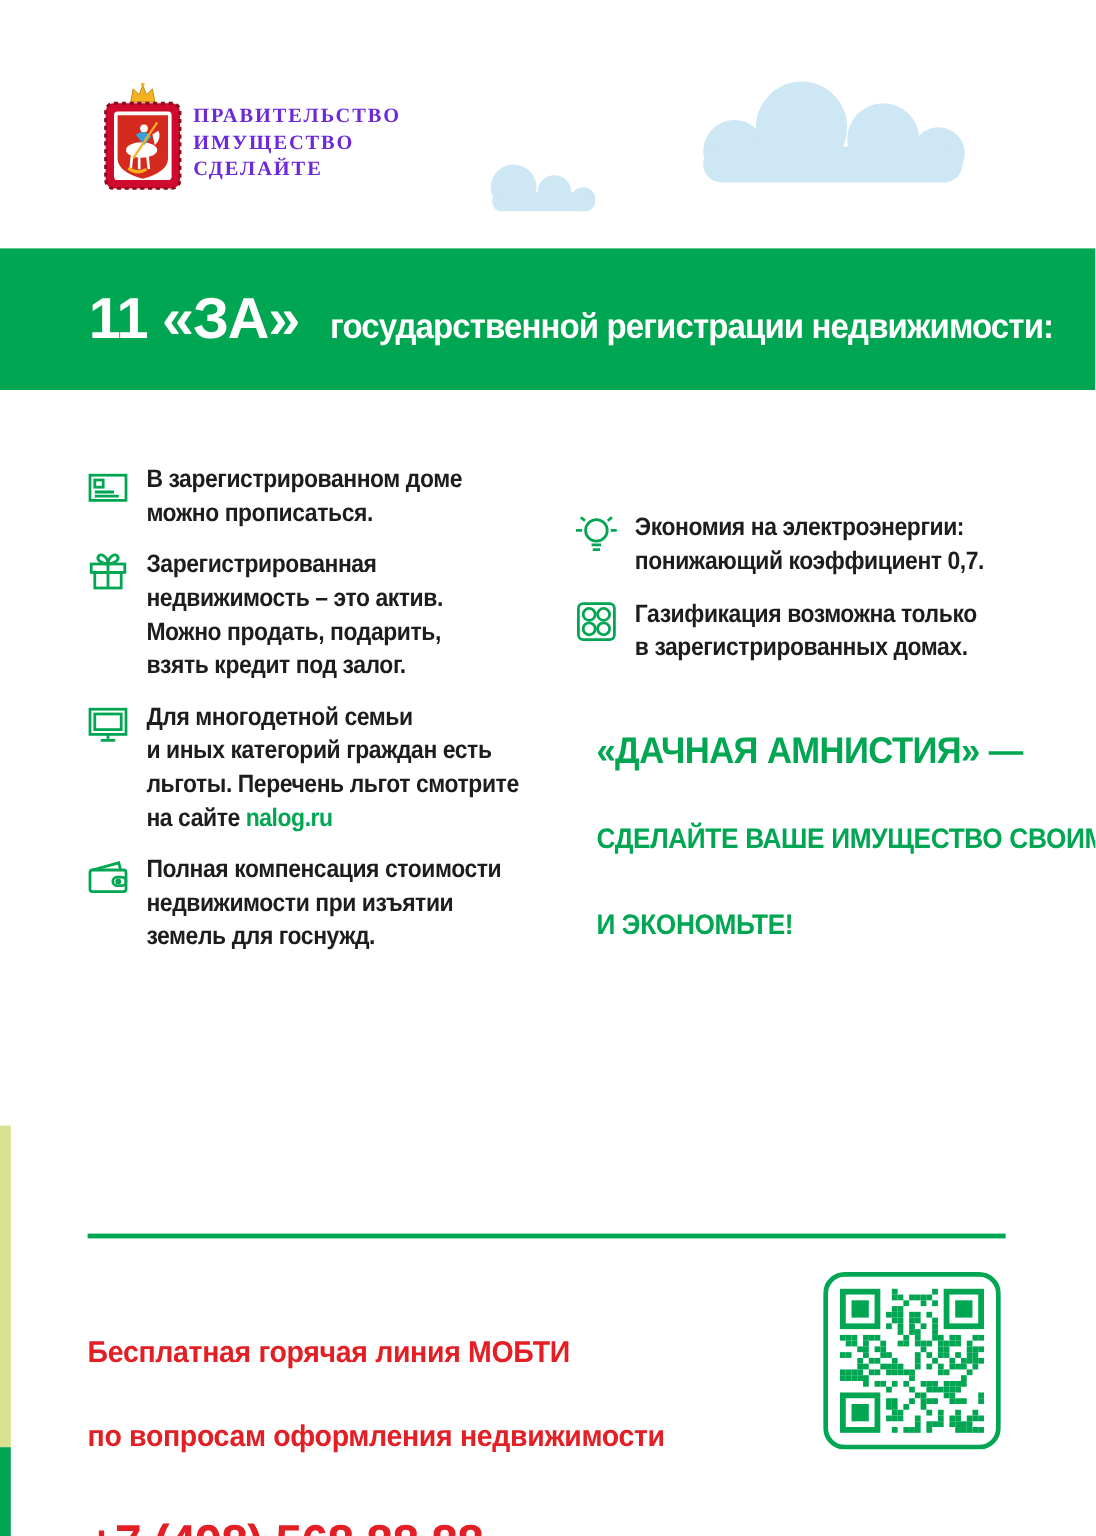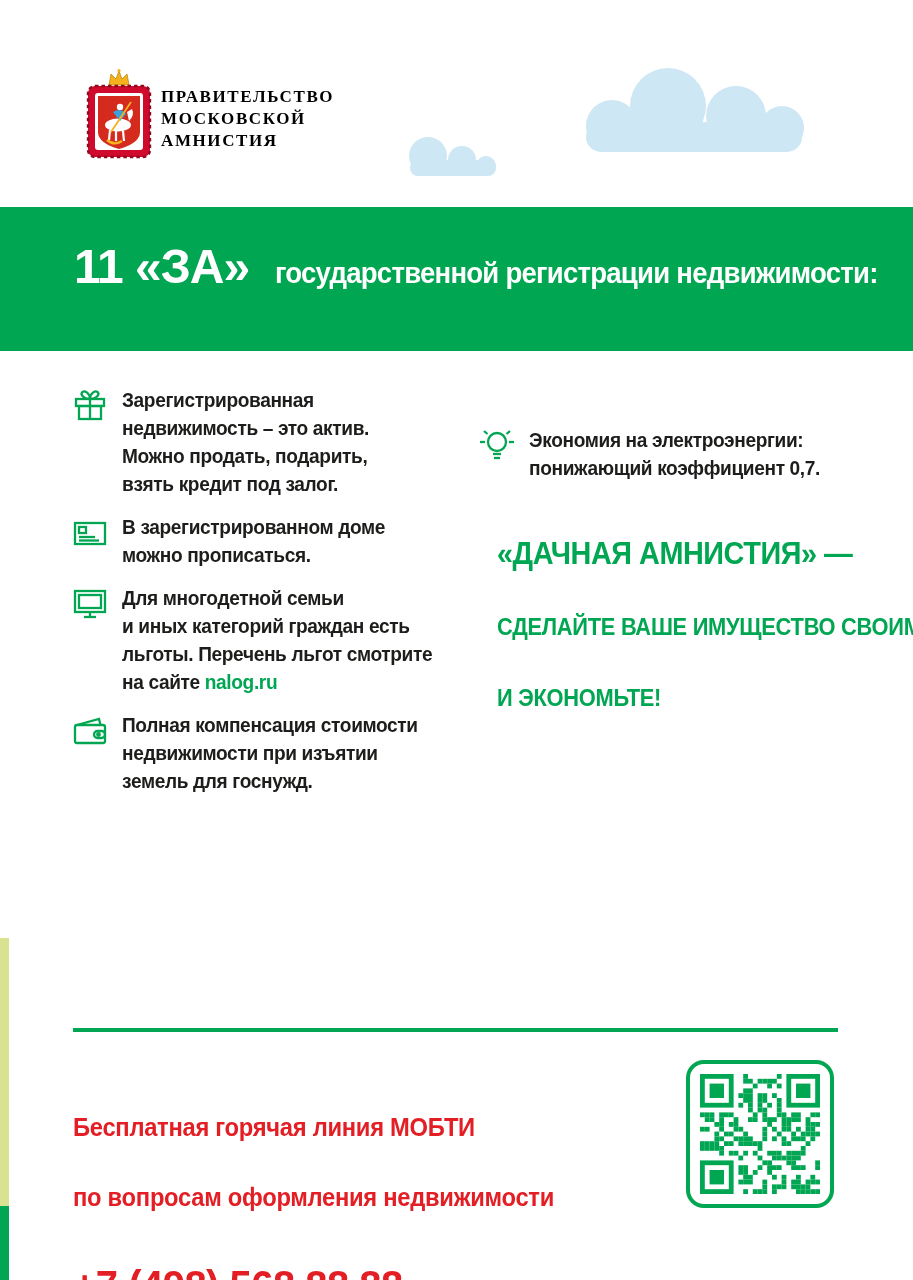--- a/index.html
+++ b/index.html
@@ -16,28 +16,28 @@
   }
   
   .strip{position:absolute;left:0;width:9px;}
   .strip-light{top:938px;height:268px;background:var(--strip-light);}
   .strip-dark{top:1206px;height:74px;background:var(--green);}
   
   .coat{position:absolute;left:84px;top:68px;}
   .org-name{
     position:absolute;left:161px;top:86px;
     font-family:"Liberation Serif",serif;font-weight:bold;font-size:17px;
-    letter-spacing:1.6px;line-height:22px;color:#000000;
+    letter-spacing:1.6px;line-height:22px;color:#6d28d9;
   }
   .cloud{position:absolute;}
   .cloud-small{left:388px;top:130px;}
   .cloud-big{left:550px;top:64px;}
   
   .banner{
-    position:absolute;left:0;top:207px;width:913px;height:144px;background:var(--green);
+    position:absolute;left:0;top:207px;width:913px;height:118px;background:var(--green);
     display:flex;align-items:baseline;padding-left:74px;box-sizing:border-box;
     color:#fff;padding-top:36px;
   }
   .banner-big{font-size:48px;font-weight:bold;letter-spacing:-1px;line-height:1;}
   .banner-rest{
     font-size:29px;font-weight:bold;letter-spacing:-0.8px;line-height:1;margin-left:26px;
     transform:scaleX(0.95);transform-origin:left bottom;display:inline-block;
   }
   
   .col{position:absolute;top:386px;}
@@ -87,22 +87,22 @@
     <line x1="32" y1="63" x2="32" y2="73" stroke="#ffffff" stroke-width="2.2"></line>
     <line x1="39" y1="63" x2="40" y2="73" stroke="#ffffff" stroke-width="2.2"></line>
     <circle cx="36" cy="39" r="3.2" fill="#ffffff"></circle>
     <path d="M29 44 q8 -5 13 2 l-6 7 z" fill="#3aa0d8"></path>
     <line x1="47" y1="34" x2="27" y2="64" stroke="#f5b21e" stroke-width="1.8"></line>
     <path d="M23 72 q7 6 15 1" stroke="#f5b21e" stroke-width="2.6" fill="none"></path>
   </svg>
 
   <div class="org-name">
     <div>ПРАВИТЕЛЬСТВО</div>
-    <div>МОСКОВСКОЙ</div>
-    <div>АМНИСТИЯ</div>
+    <div>ИМУЩЕСТВО</div>
+    <div>СДЕЛАЙТЕ</div>
   </div>
 
   <svg class="cloud cloud-small" width="124" height="50" viewBox="0 0 124 50" aria-hidden="true">
     <g fill="var(--cloud)">
       <circle cx="40" cy="26" r="19"></circle>
         <circle cx="74" cy="30" r="14"></circle>
         <circle cx="98" cy="36" r="10"></circle>
       <rect x="22" y="30" width="86" height="16" rx="8"></rect>
     </g>
   </svg>
@@ -119,44 +119,44 @@
   <div class="banner">
     <span class="banner-big">11 «ЗА»</span>
     <span class="banner-rest">государственной регистрации недвижимости:</span>
   </div>
 
   <div class="col col-left">
 
     <div class="benefit">
       <span class="icon">
         <svg width="38" height="38" viewBox="0 0 38 38">
+            <rect x="4" y="9" width="30" height="21"></rect>
+            <rect x="8" y="13" width="7" height="6"></rect>
+            <line x1="8" y1="23" x2="24" y2="23"></line>
+            <line x1="8" y1="26.5" x2="28" y2="26.5"></line>
+          </svg>
+      </span>
+      <p class="benefit-text">В зарегистрированном доме
+можно прописаться.</p>
+    </div>
+
+    <div class="benefit">
+      <span class="icon">
+        <svg width="38" height="38" viewBox="0 0 38 38">
             <rect x="8" y="19" width="22" height="13"></rect>
             <rect x="5" y="12" width="28" height="7"></rect>
             <line x1="19" y1="12" x2="19" y2="32"></line>
             <path d="M19 12 C19 6 13 2.5 11 5.5 C9 8.5 14 12 19 12 Z"></path>
             <path d="M19 12 C19 6 25 2.5 27 5.5 C29 8.5 24 12 19 12 Z"></path>
           </svg>
       </span>
       <p class="benefit-text">Зарегистрированная
 недвижимость – это актив.
 Можно продать, подарить,
 взять кредит под залог.</p>
-    </div>
-
-    <div class="benefit">
-      <span class="icon">
-        <svg width="38" height="38" viewBox="0 0 38 38">
-            <rect x="4" y="9" width="30" height="21"></rect>
-            <rect x="8" y="13" width="7" height="6"></rect>
-            <line x1="8" y1="23" x2="24" y2="23"></line>
-            <line x1="8" y1="26.5" x2="28" y2="26.5"></line>
-          </svg>
-      </span>
-      <p class="benefit-text">В зарегистрированном доме
-можно прописаться.</p>
     </div>
 
 
     <div class="benefit">
       <span class="icon">
         <svg width="38" height="38" viewBox="0 0 38 38">
             <rect x="4" y="6" width="30" height="21"></rect>
             <rect x="8" y="10" width="22" height="13"></rect>
             <line x1="19" y1="27" x2="19" y2="32"></line>
             <line x1="13" y1="32" x2="25" y2="32"></line>
@@ -198,20 +198,33 @@
             <line x1="6" y1="4" x2="9.5" y2="7"></line>
             <line x1="32" y1="4" x2="28.5" y2="7"></line>
           </svg>
       </span>
       <p class="benefit-text">Экономия на электроэнергии:
 понижающий коэффициент 0,7.</p>
     </div>
 
 
 
+    <div class="benefit">
+      <span class="icon">
+        <svg width="38" height="38" viewBox="0 0 38 38">
+            <rect x="4" y="4" width="30" height="30" rx="4"></rect>
+            <circle cx="13" cy="13" r="5"></circle>
+            <circle cx="25" cy="13" r="5"></circle>
+            <circle cx="13" cy="25" r="5"></circle>
+            <circle cx="25" cy="25" r="5"></circle>
+          </svg>
+      </span>
+      <p class="benefit-text">Газификация возможна только
+в зарегистрированных домах.</p>
+    </div>
 
 
     <div class="amnesty">
       <p class="amnesty-title">«ДАЧНАЯ АМНИСТИЯ» —</p>
       <p class="amnesty-line">СДЕЛАЙТЕ ВАШЕ ИМУЩЕСТВО СВОИМ</p>
       <p class="amnesty-line">И ЭКОНОМЬТЕ!</p>
     </div>
 
   </div>
 

